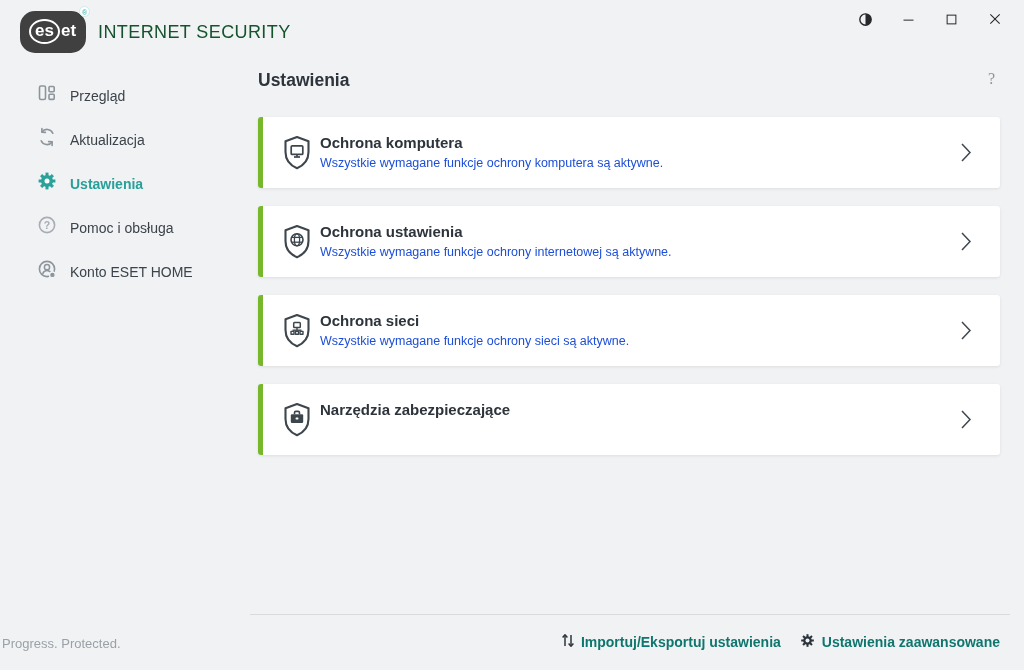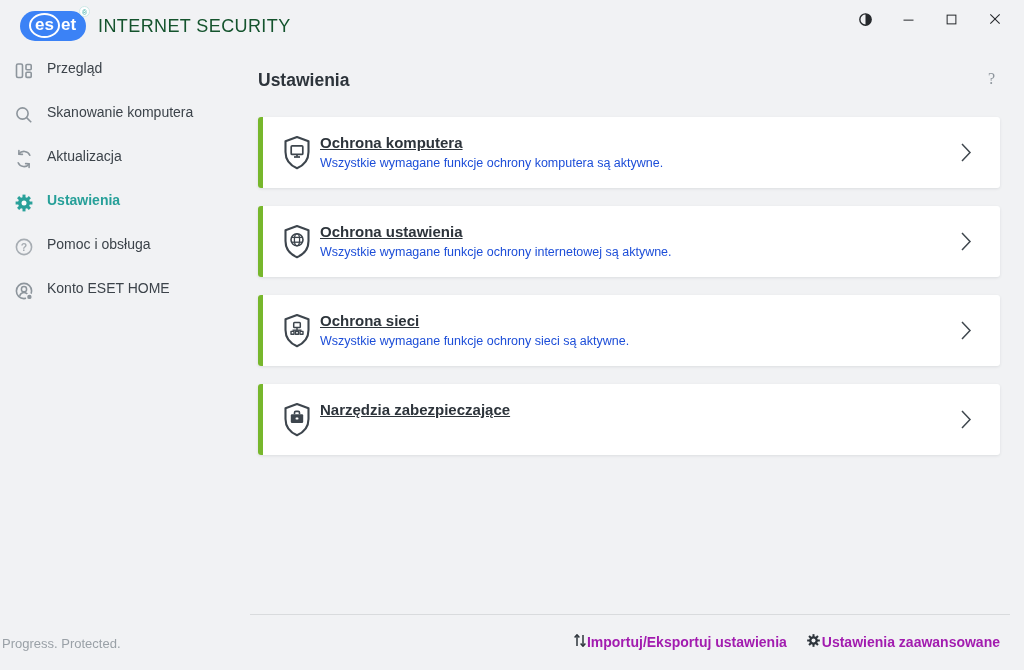--- a/index.html
+++ b/index.html
@@ -8,62 +8,62 @@
     background:#f1f2f4;
     font-family:"Liberation Sans", sans-serif;
     overflow:hidden;
     color:#2d343b;
   }
   .app { position:relative; width:1024px; height:670px; }
 
   
   .logo-wrap { position:absolute; left:20px; top:11px; display:flex; align-items:center; }
   .logo {
-    position:relative; background:#3b82f6; color:#fff; height:30px; border-radius:15px;
+    position:relative; background:#404040; color:#fff; height:42px; border-radius:15px;
     display:flex; align-items:center; padding:0 10px 2px 9px; font-weight:700; font-size:17px;
   }
   .logo-es { border:2px solid #fff; border-radius:50%; padding:0 4px 1px 4px; margin-right:1px; }
   .logo-reg {
     position:absolute; top:-5px; right:-4px; width:11px; height:11px; border-radius:50%;
     background:#fff; color:#2fa8a0; font-size:7px; line-height:11px; text-align:center;
     border:1px solid #cfe9e7; font-weight:400;
   }
   .product-name { margin-left:12px; font-size:18px; color:#14532d; letter-spacing:0.4px; }
 
   .win-controls { position:absolute; right:8px; top:4px; display:flex; }
   .win-btn { width:43px; height:30px; display:flex; align-items:center; justify-content:center; cursor:pointer; }
 
   
   .sidebar { position:absolute; left:0; top:60px; width:248px; }
-  .side-item { height:44px; display:flex; align-items:flex-start; padding-left:13px; cursor:pointer; }
+  .side-item { height:44px; display:flex; align-items:flex-end; padding-left:36px; cursor:pointer; }
   .side-icon { width:22px; height:22px; margin-right:12px; flex:0 0 22px; }
   .side-label { font-size:14px; color:#3c434a; }
   .side-item.active .side-label { color:#27a099; font-weight:700; }
 
   
   .page-title { position:absolute; left:258px; top:70px; font-size:17.5px; font-weight:700; color:#2d343b; }
   .help-btn { position:absolute; left:988px; top:70px; font-size:16px; color:#8d959c; cursor:pointer;
               font-family:"Liberation Serif", serif; }
 
   .cards { position:absolute; left:258px; top:117px; width:742px; }
   .card {
     position:relative; height:71px; background:#ffffff; border-radius:3px; margin-bottom:18px;
     box-shadow:0 1px 3px rgba(40,50,60,0.10); cursor:pointer;
   }
   .card-bar { position:absolute; left:0; top:0; bottom:0; width:5px; background:#77b72c; border-radius:3px 0 0 3px; }
   .card-icon { position:absolute; left:19px; top:15px; width:40px; height:40px; }
-  .card-title { position:absolute; left:62px; top:17px; font-size:15px; font-weight:700; color:#2d343b;text-decoration:underline; }
+  .card-title { position:absolute; left:62px; top:17px; font-size:15px; font-weight:700; color:#2d343b; }
   .card-sub { position:absolute; left:62px; top:39px; font-size:12.5px; color:#1d4ed8; }
   .card-chevron { position:absolute; right:28px; top:25px; width:12px; height:21px; }
 
   
   .footer-divider { position:absolute; left:250px; right:14px; top:614px; height:1px; background:#d9dbdd; }
   .footer-status { position:absolute; left:2px; top:636px; font-size:13px; color:#9aa1a7; }
   .footer-actions { position:absolute; right:24px; top:632px; display:flex; align-items:center; gap:18px; }
-  .footer-link { display:flex; align-items:center; gap:0; font-size:14px; font-weight:600; color:#a21caf; cursor:pointer;justify-content:flex-end; }
+  .footer-link { display:flex; align-items:center; gap:6px; font-size:14px; font-weight:600; color:#0f766e; cursor:pointer;justify-content:flex-end; }
   .footer-link svg { flex:0 0 auto; }
 </style>
 </head>
 <body>
 
 <div class="app">
 
   <div class="logo-wrap">
     <div class="logo">
       <span class="logo-es">es</span>
@@ -104,29 +104,20 @@
       <span class="side-icon">
         <svg width="22" height="22" viewBox="0 0 22 22" fill="none" stroke="#8d959c" stroke-width="1.6">
           <rect x="3.5" y="4" width="6" height="13.5" rx="1.5"></rect>
             <rect x="13" y="4.5" width="5.2" height="5.2" rx="1"></rect>
             <rect x="13" y="12.2" width="5.2" height="5.2" rx="1"></rect>
         </svg>
       </span>
       <span class="side-label">Przegląd</span>
     </div>
 
-    <div class="side-item">
-      <span class="side-icon">
-        <svg width="22" height="22" viewBox="0 0 22 22" fill="none" stroke="#8d959c" stroke-width="1.6">
-          <circle cx="9.5" cy="9.5" r="5.6"></circle>
-            <line x1="13.6" y1="13.6" x2="18.2" y2="18.2"></line>
-        </svg>
-      </span>
-      <span class="side-label">Skanowanie komputera</span>
-    </div>
 
     <div class="side-item">
       <span class="side-icon">
         <svg width="22" height="22" viewBox="0 0 22 22" fill="none" stroke="#8d959c" stroke-width="1.6" stroke-linecap="round" stroke-linejoin="round">
           <path d="M16.8 7.2 A6.3 6.3 0 0 0 5.9 6.0"></path>
           <polyline points="5.9,2.6 5.9,6.2 9.4,6.4"></polyline>
           <path d="M5.2 14.8 A6.3 6.3 0 0 0 16.1 16.0"></path>
           <polyline points="16.1,19.4 16.1,15.8 12.6,15.6"></polyline>
         </svg>
       </span>

